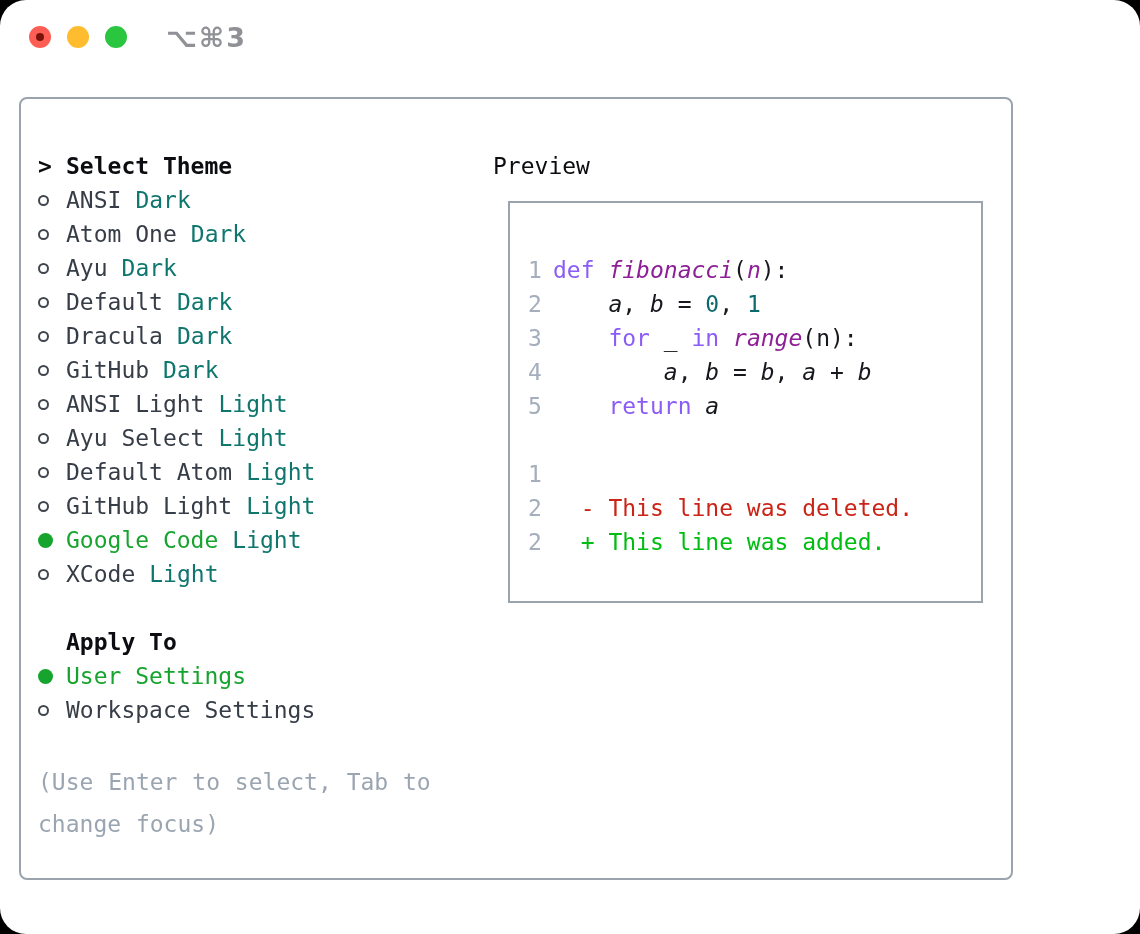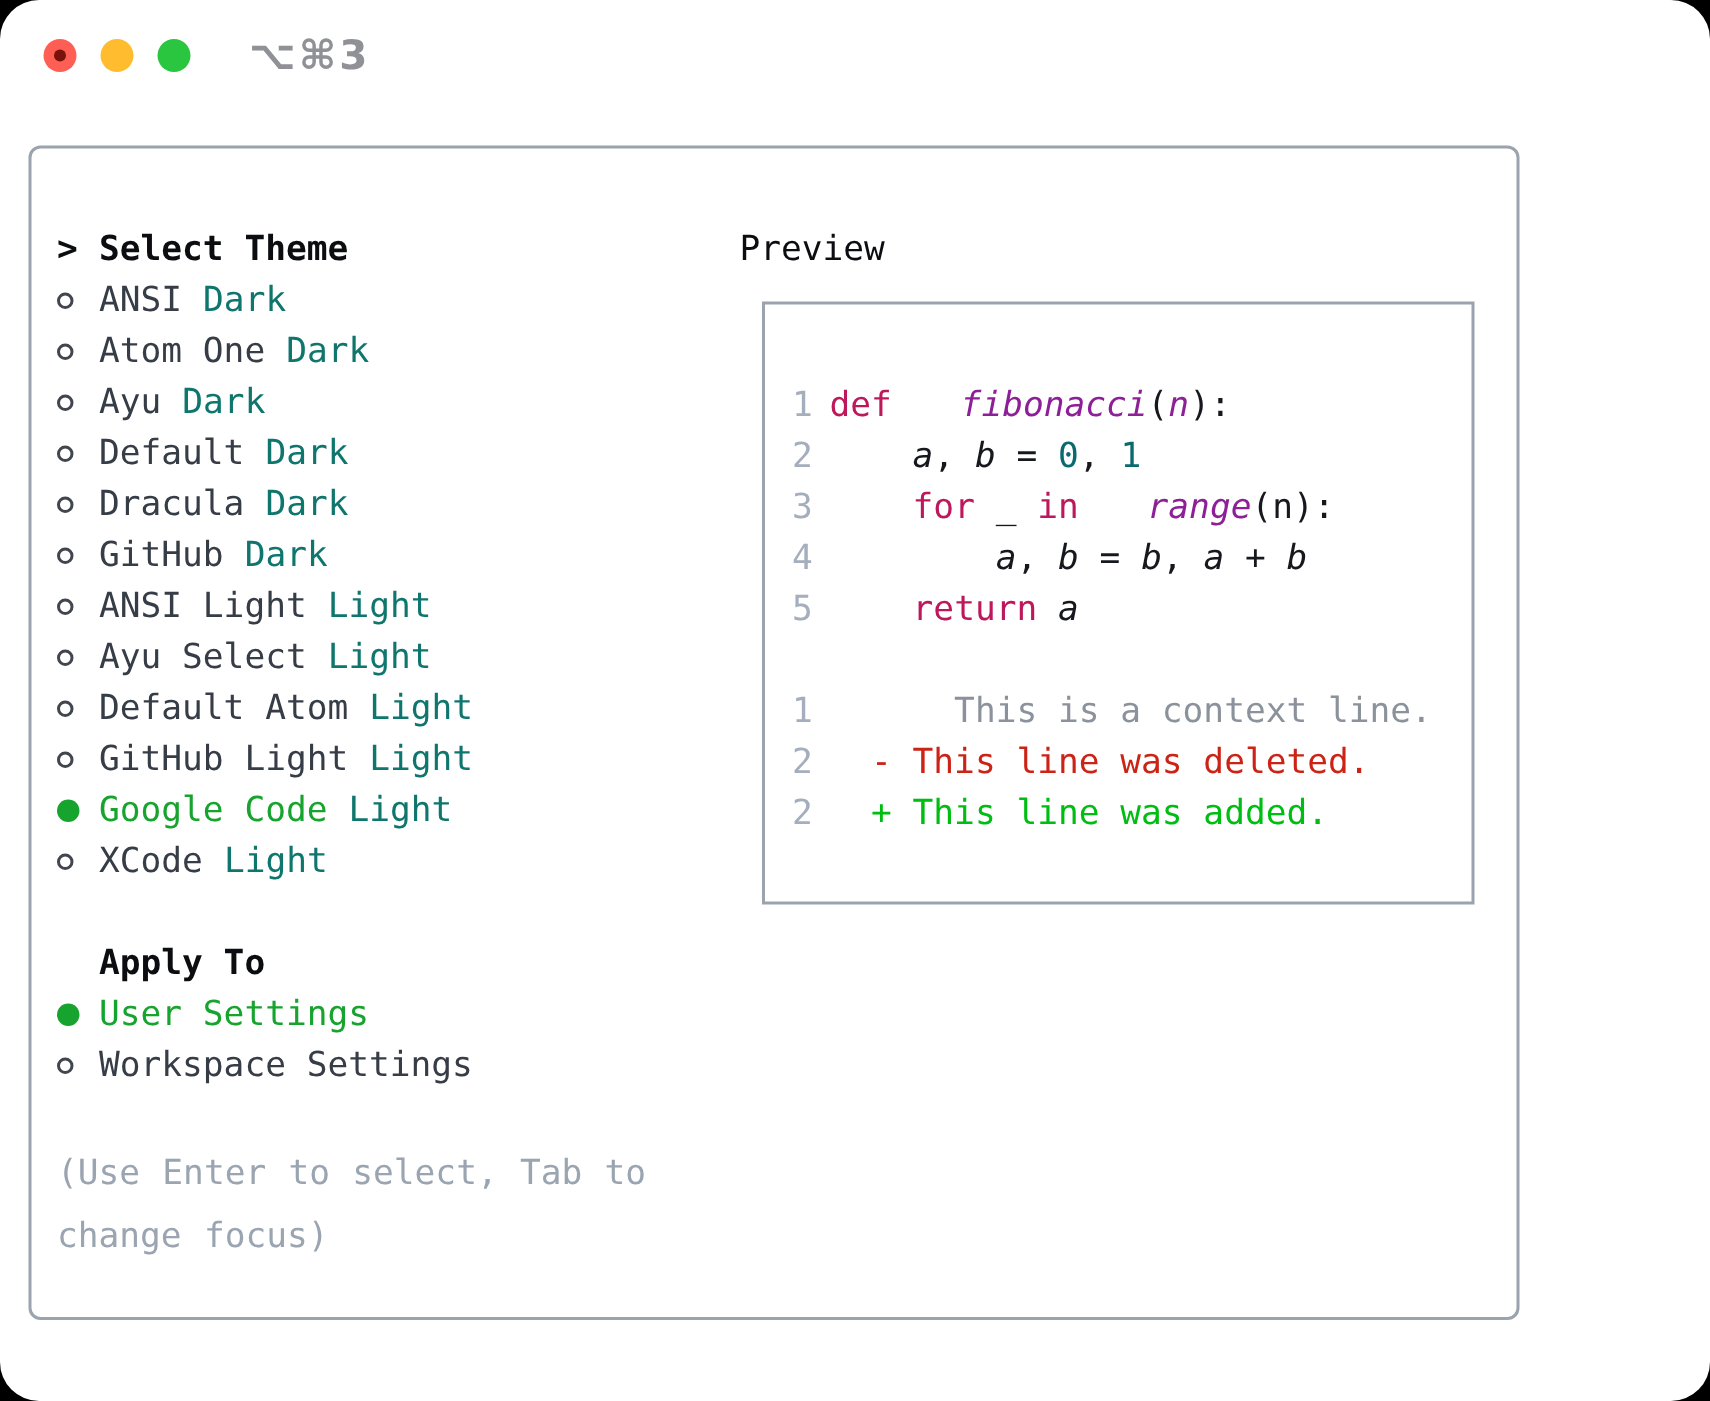--- a/index.html
+++ b/index.html
@@ -39,22 +39,22 @@
   .tag { color:#0f766e; margin-left:14px; }
   .hint { width:405px; font-size:23px; line-height:42px; color:#9aa5b1; white-space:normal; word-spacing:1px; }
   
   .preview-header { position:absolute; left:472px; top:50px; height:34px; display:flex; align-items:center; font-size:23px; font-weight:normal; color:#0b0d10; }
   .preview-box { position:absolute; left:487px; top:102px; width:475px; height:402px; border:2px solid #9aa3ae; background:#fff; }
   .code { padding:50px 0 0 18px; }
   .cline { height:34px; display:flex; align-items:center; font-size:23px; }
   .ln { width:25px; flex:none; color:#a4aebc; }
   .ltext { white-space:pre; }
   .tok-plain    { color:#16181d; }
-  .tok-keyword  { color:#be185d; }
-  .tok-function { color:#8d1f97; font-style:italic;margin-left:32px; }
+  .tok-keyword  { color:#8b5cf6; }
+  .tok-function { color:#8d1f97; font-style:italic; }
   .tok-param    { color:#8d1f97; font-style:italic; }
   .tok-variable { color:#16181d; font-style:italic; }
   .tok-literal  { color:#0b6a6e; }
   .tok-context  { color:#8b929c; }
   .tok-deleted  { color:#cb2417; }
   .tok-added    { color:#00bd12; }
 </style>
 </head>
 <body>
 
@@ -132,21 +132,20 @@
           <div class="cline">
             <span class="ln">5</span>
             <span class="ltext"><span class="tok-plain">    </span><span class="tok-keyword">return</span><span class="tok-plain"> </span><span class="tok-variable">a</span></span>
           </div>
           <div class="cline">
             <span class="ln"></span>
             <span class="ltext"></span>
           </div>
           <div class="cline">
             <span class="ln">1</span>
-            <span class="ltext"><span class="tok-context">      This is a context line.</span></span>
           </div>
           <div class="cline">
             <span class="ln">2</span>
             <span class="ltext"><span class="tok-deleted">  - This line was deleted.</span></span>
           </div>
           <div class="cline">
             <span class="ln">2</span>
             <span class="ltext"><span class="tok-added">  + This line was added.</span></span>
           </div>
         </div>

